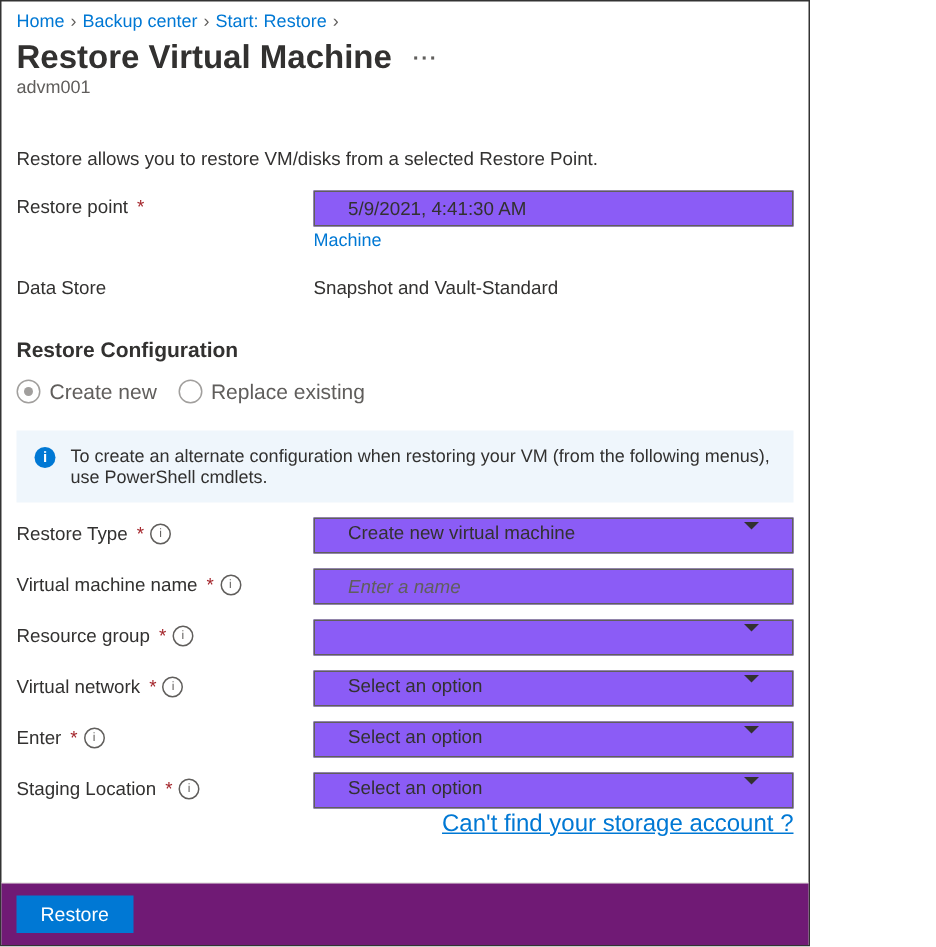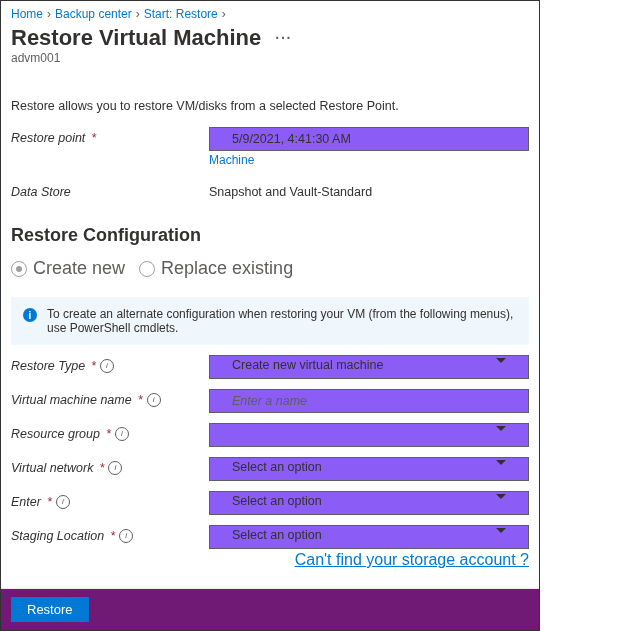--- a/index.html
+++ b/index.html
@@ -48,21 +48,20 @@
     margin-top: 14px;
   }
   .form-row .label-col {
     width: 198px;
     font-size: 12.5px;
     color: #323130;
     display: flex;
     align-items: flex-end;
     gap: 4px;
     padding-top: 4px;
-    font-style: italic;
   }
   .form-row .field-col {
     flex: 1;
   }
   .req { color: #a4262c; margin-left: 2px;}
   .info-icon {
     width: 12px; height: 12px;
     border: 1px solid #605e5c;
     border-radius: 50%;
     display: inline-flex;
@@ -101,31 +100,31 @@
   }
   .select-link {
     font-size: 12px;
     color: #0078d4;
     text-decoration: none;
     display: inline-block;
     margin-top: 2px;
   }
   .static-text { font-size: 12.5px; padding-top: 4px;}
   .section-header {
-    font-size: 18px;
+    font-size: 14px;
     font-weight: 600;
     margin-top: 26px;
     margin-bottom: 12px;
   }
   .radio-row {
     display: flex;
     gap: 14px;
     align-items: center;
     margin-top: 6px;
-    font-size: 18px;
+    font-size: 14px;
     color: #605e5c;
   }
   .radio {
     display:flex; align-items:center; gap:6px; cursor:pointer;
   }
   .radio-circle {
     width: 14px; height: 14px; border: 1px solid #a19f9d; border-radius:50%;
     display:flex; align-items:center; justify-content:center;
     background:#fff;
   }

